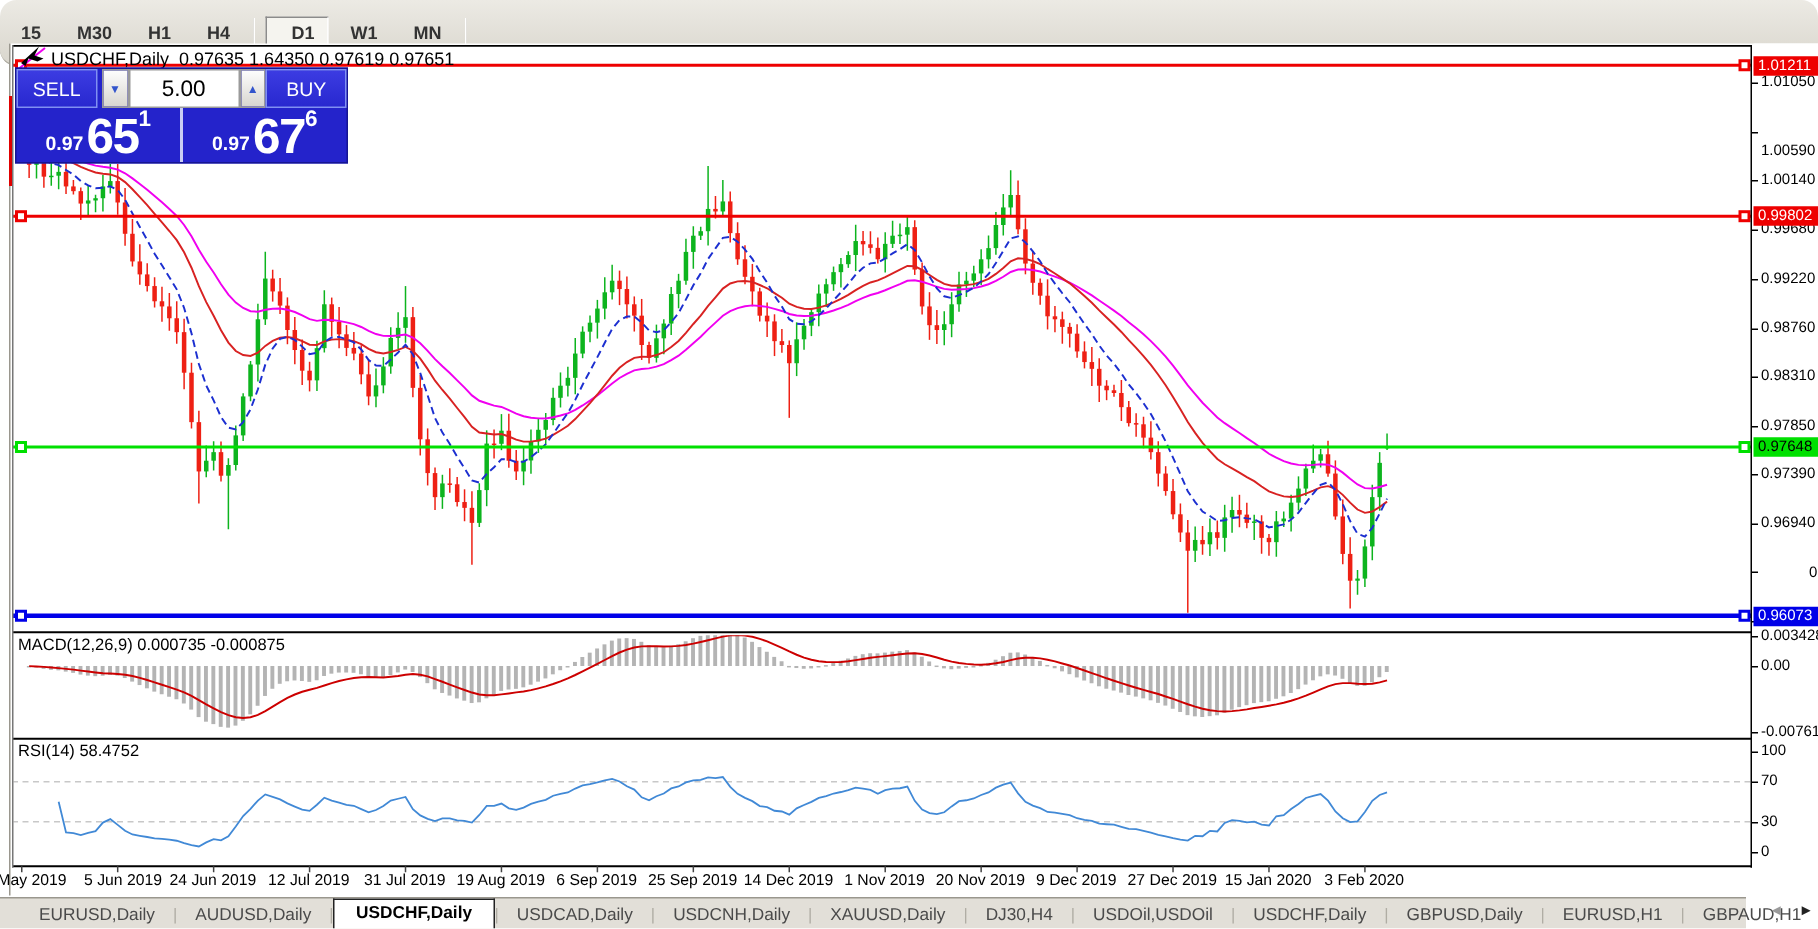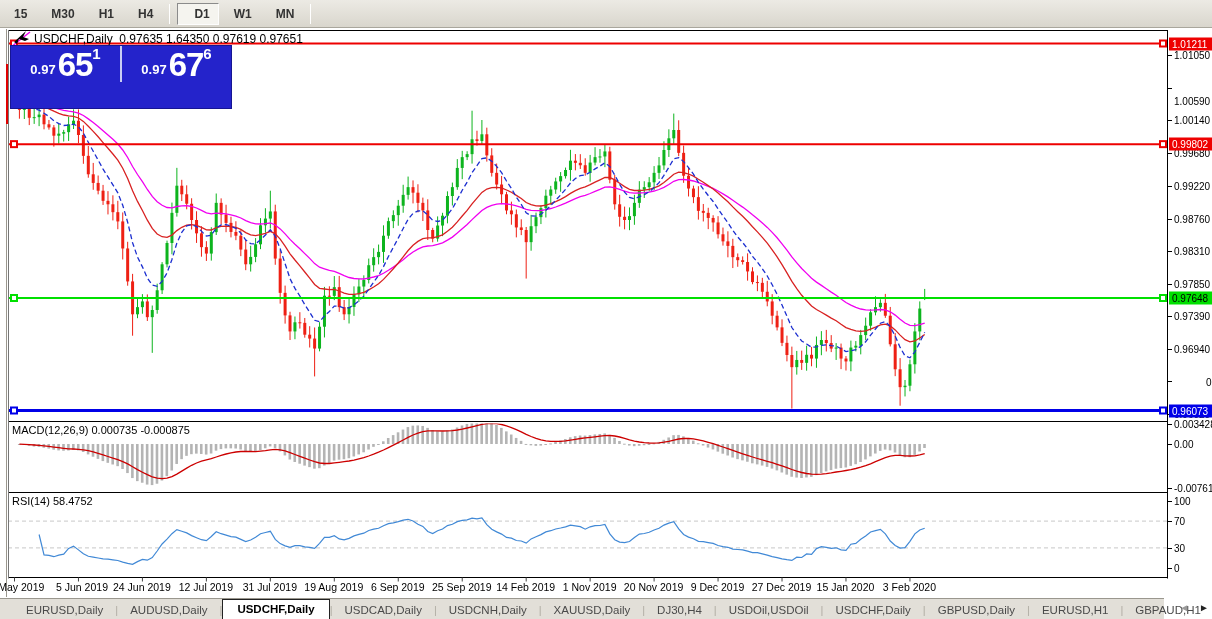--- a/index.html
+++ b/index.html
@@ -1,22 +1,22 @@
 <!DOCTYPE html>
 <html><head>
 <meta charset="utf-8">
 <style>
   * { box-sizing: border-box; margin: 0; padding: 0; }
   html,body { width:1212px; height:619px; overflow:hidden; }
   body { font-family:"Liberation Sans", sans-serif; background:#fff; position:relative; }
 
   
-  .toolbar { position:absolute; left:0; top:0; width:1212px; height:28px;
+  .toolbar { position:absolute; left:0; top:0; width:1212px; height:44px;
     background:linear-gradient(#eceae4,#d9d6cd); border-bottom:1px solid #a9a69c;
-    display:flex; align-items:center; padding-left:2px; }
+    display:flex; align-items:center; padding-left:2px;border-radius:11px; }
   .tf-btn { font-size:12px; font-weight:bold; color:#333; padding:3px 8px; margin:0 3px;
     border:1px solid transparent; cursor:default; }
   .tf-btn.active { background:#f5f4ef; border-color:#8b8b8b #fdfdfd #fdfdfd #8b8b8b;padding-left:16px; }
   .tf-sep { width:1px; height:20px; background:#aaa79d; border-right:1px solid #fff; margin:0 4px; }
 
   
   .chart-window { position:absolute; left:6px; top:29px; width:1206px; height:568px; background:#fff; border-left:1px solid #9a978e; }
   .chart-title { position:absolute; left:34px; top:32px; font-size:12px; color:#000; white-space:nowrap; }
   .title-icon { position:absolute; left:10px; top:30px; width:26px; height:18px; }
 
@@ -714,20 +714,28 @@
   </svg>
 </span>
 <div class="chart-title">
   <span>USDCHF,Daily</span>&nbsp;
   <span>0.97635 1.64350 0.97619 0.97651</span>
 </div>
 
 <div class="drawn-vline"></div>
 
 <div class="trade-panel">
+  <div class="tp-row1">
+    <div class="tp-btn tp-sell">SELL</div>
+    <div style="width:3px"></div>
+    <div class="tp-spin">▼</div>
+    <input class="tp-lot" value="5.00" style="">
+    <div class="tp-spin">▲</div>
+    <div class="tp-btn tp-buy">BUY</div>
+  </div>
   <div class="tp-row2">
     <div class="tp-price">
       <span class="tp-prefix">0.97</span>
       <span class="tp-big">65</span>
       <span class="tp-sup">1</span>
     </div>
     <div class="tp-price">
       <span class="tp-prefix">0.97</span>
       <span class="tp-big">67</span>
       <span class="tp-sup">6</span>
@@ -742,21 +750,21 @@
 
 <div id="date-axis">
     <div class="date-label" style="left: 14px;">17 May 2019</div>
     <div class="date-label" style="left: 82px;">5 Jun 2019</div>
     <div class="date-label" style="left: 141.92px;">24 Jun 2019</div>
     <div class="date-label" style="left: 205.88px;">12 Jul 2019</div>
     <div class="date-label" style="left: 269.84px;">31 Jul 2019</div>
     <div class="date-label" style="left: 333.8px;">19 Aug 2019</div>
     <div class="date-label" style="left: 397.76px;">6 Sep 2019</div>
     <div class="date-label" style="left: 461.72px;">25 Sep 2019</div>
-    <div class="date-label" style="left: 525.68px;">14 Feb 2019</div>
+    <div class="date-label" style="left: 525.68px;">14 Dec 2019</div>
     <div class="date-label" style="left: 589.64px;">1 Nov 2019</div>
     <div class="date-label" style="left: 653.6px;">20 Nov 2019</div>
     <div class="date-label" style="left: 717.56px;">9 Dec 2019</div>
     <div class="date-label" style="left: 781.52px;">27 Dec 2019</div>
     <div class="date-label" style="left: 845.48px;">15 Jan 2020</div>
     <div class="date-label" style="left: 909.44px;">3 Feb 2020</div>
   </div>
 
 <div class="tabbar" id="tabbar">
     <div class="tab">EURUSD,Daily</div>

